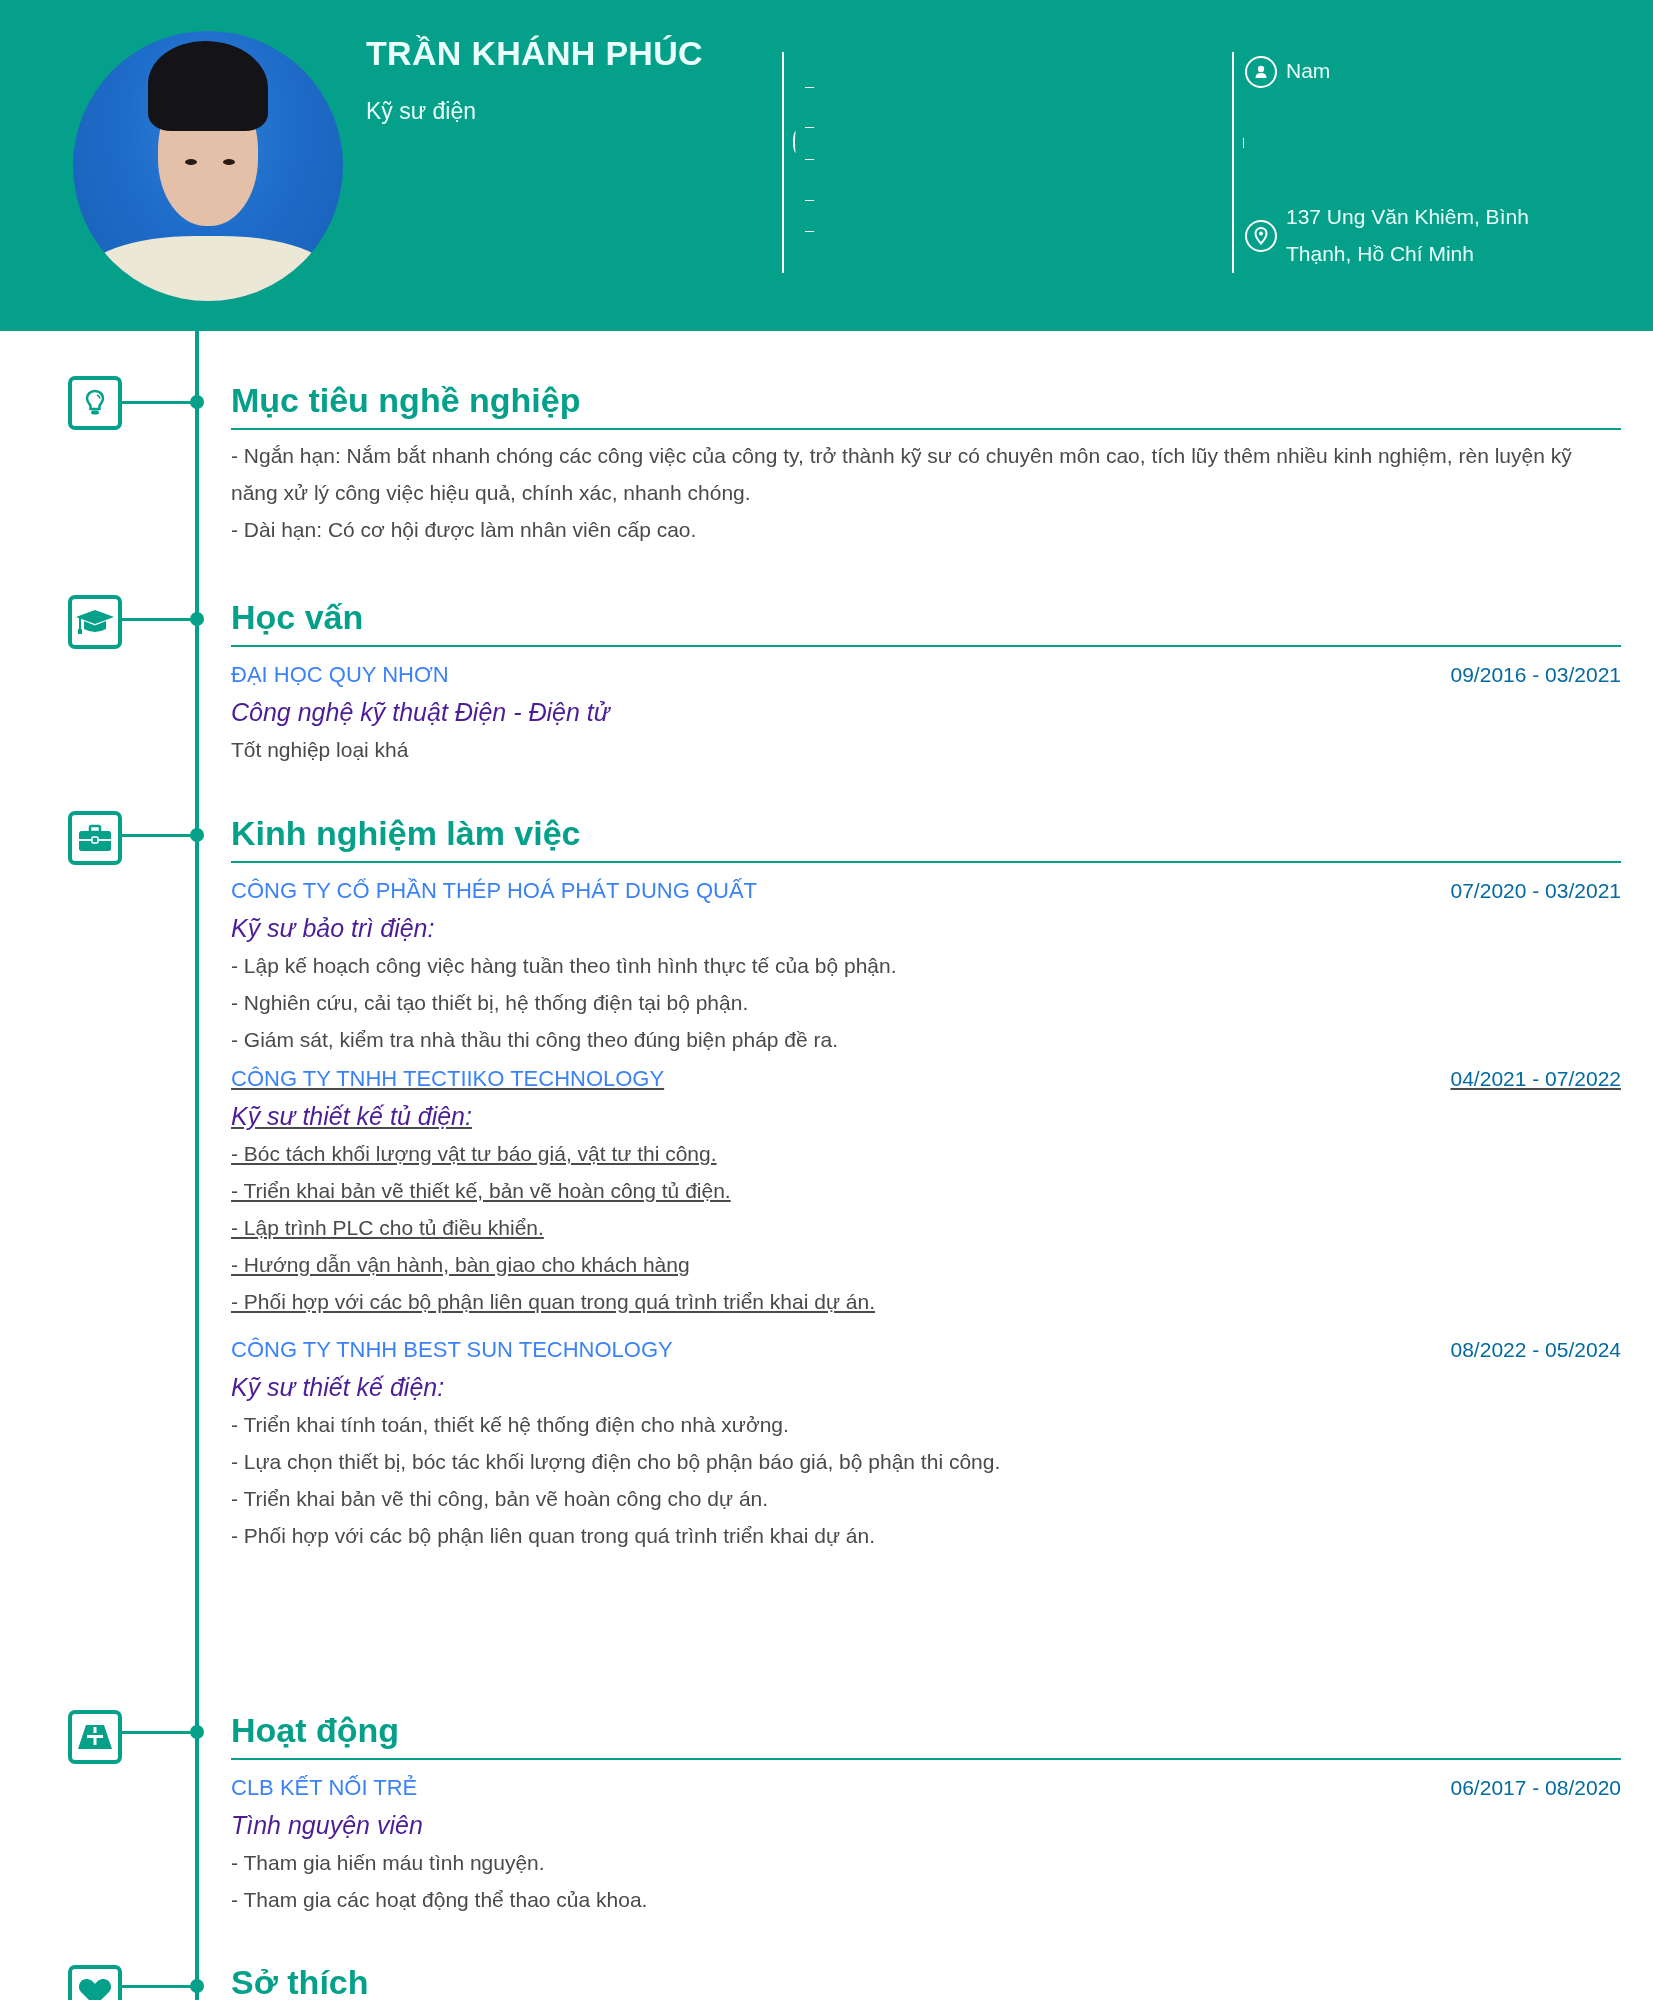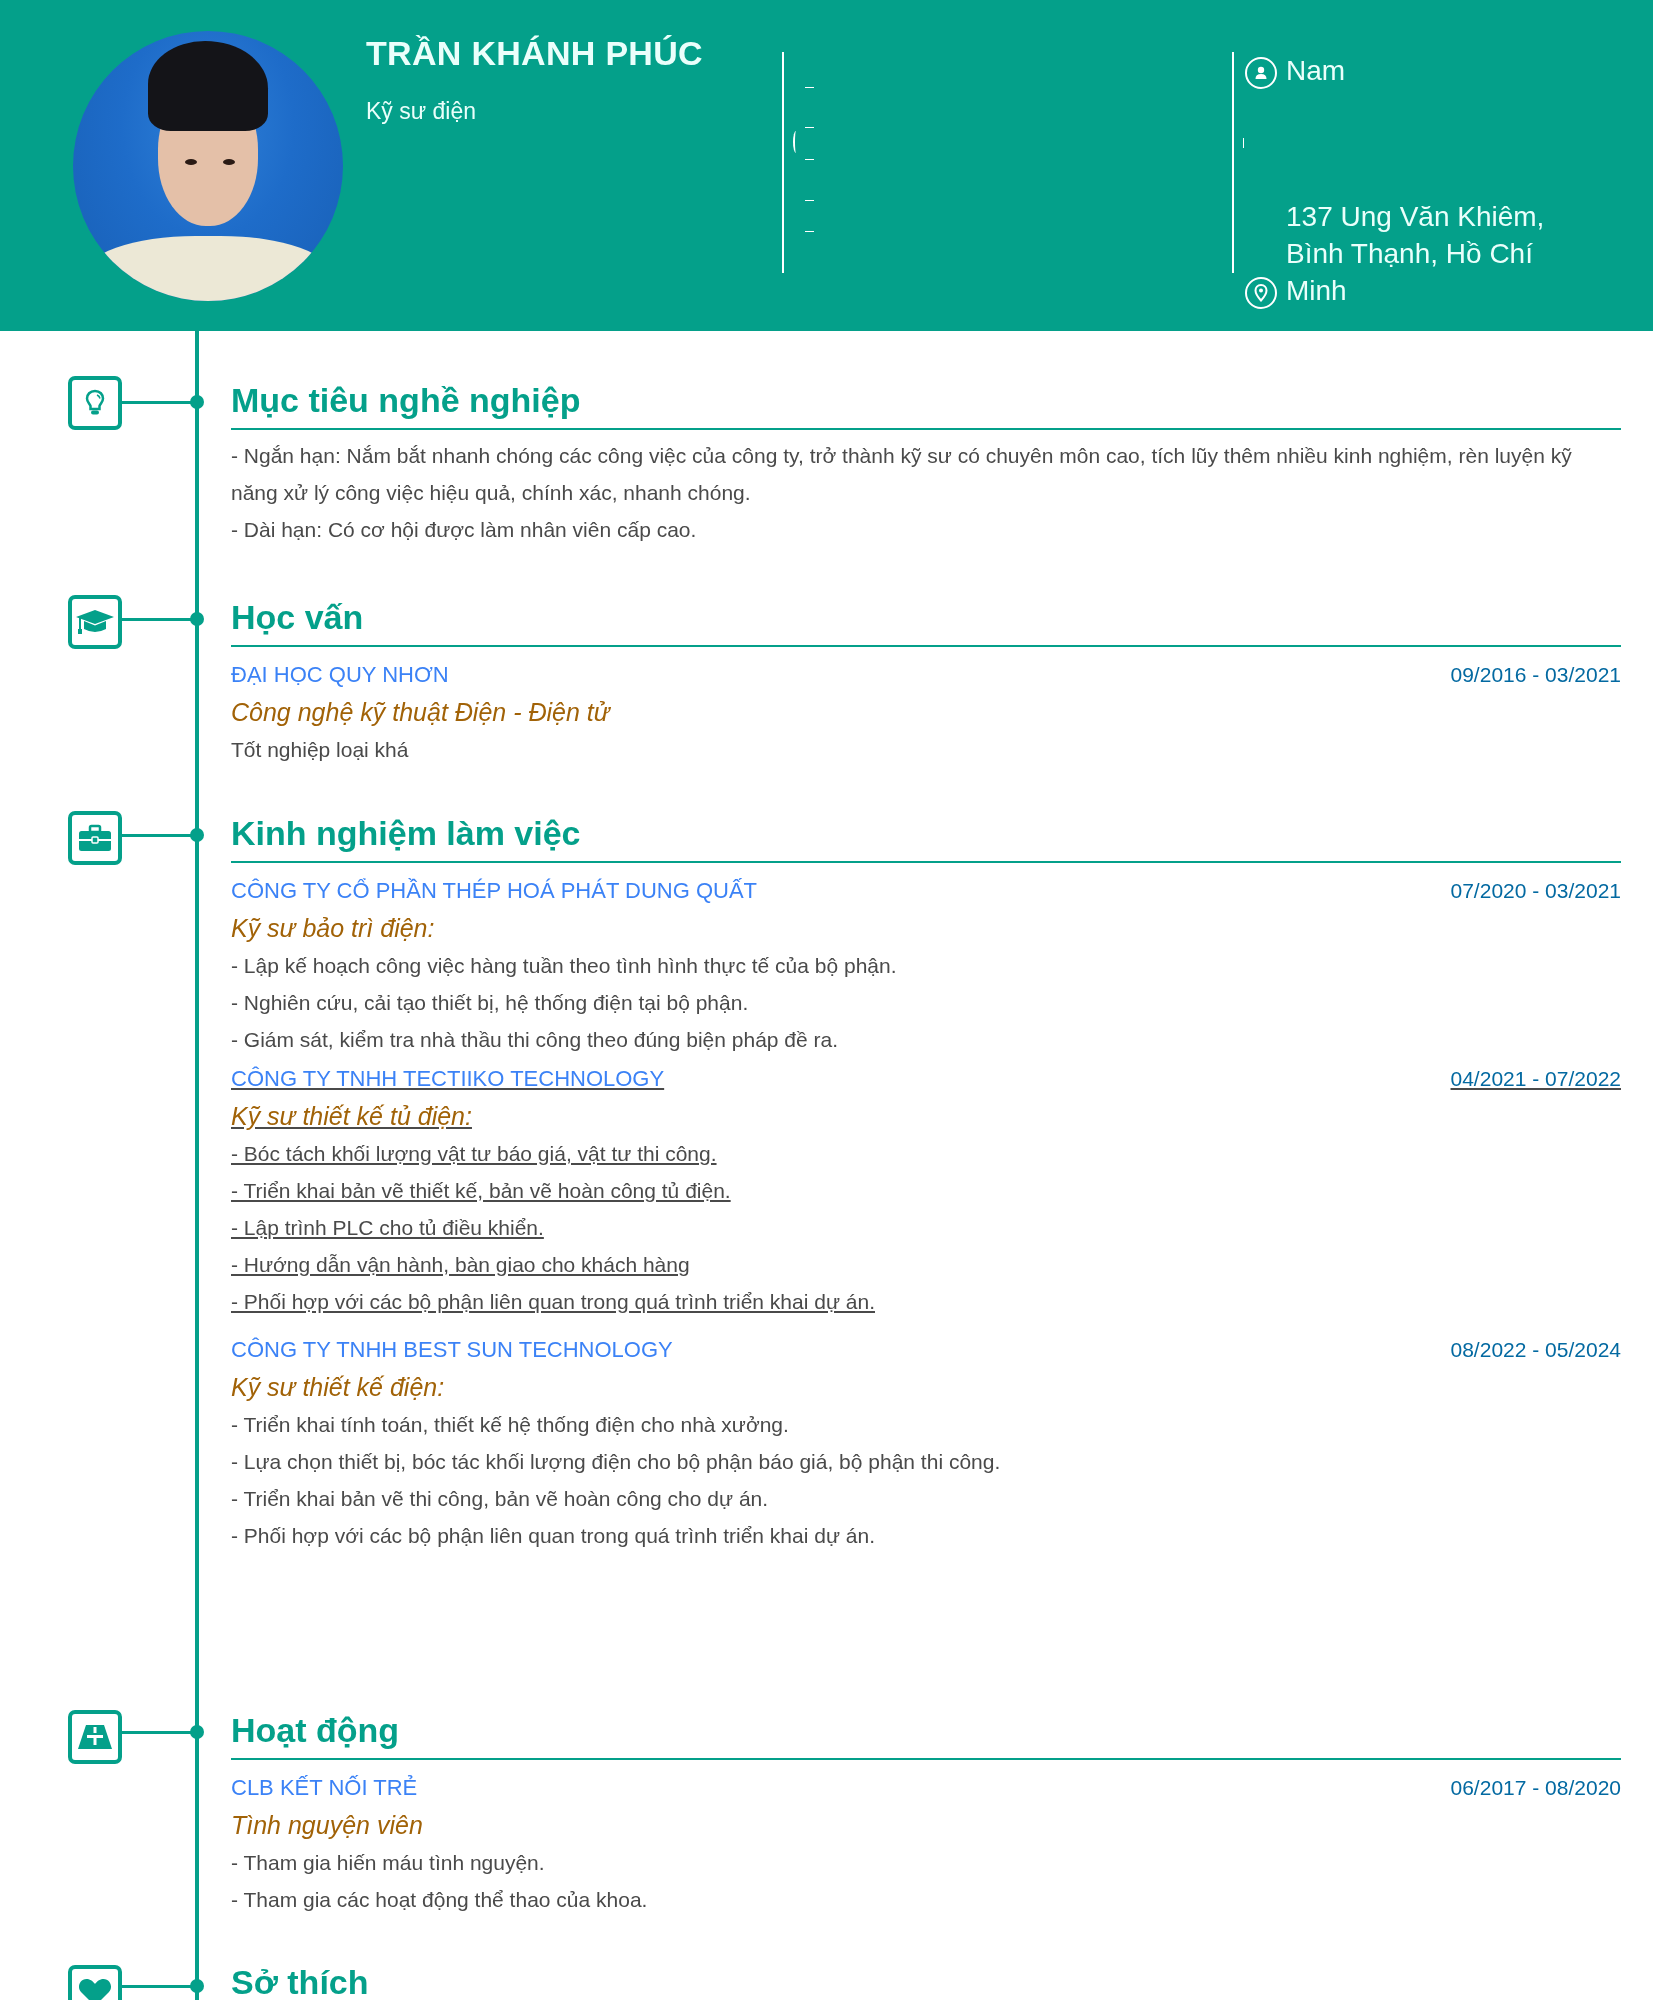--- a/index.html
+++ b/index.html
@@ -18,40 +18,40 @@
   .name { position: absolute; left: 366px; top: 34px; font-size: 34px; font-weight: bold; color: #eafffb; letter-spacing: 0.3px; }
   .title { position: absolute; left: 366px; top: 98px; font-size: 23px; color: #eafffb; }
 
   .vline { position: absolute; width: 2px; background: #ffffff; }
   .vline.v1 { left: 782px; top: 52px; height: 221px; }
   .vline.v2 { left: 1232px; top: 52px; height: 221px; }
 
   .frag { position: absolute; background: #ffffff; height: 1px; width: 9px; }
   .frag-paren { position: absolute; width: 6px; height: 22px; border-left: 2px solid #ffffff; border-radius: 50% 0 0 50%; }
 
-  .contact { position: absolute; left: 1245px; display: flex; align-items: flex-end; color: #eafffb; font-size: 28px; line-height: 37px; }
+  .contact { position: absolute; left: 1245px; display: flex; align-items: center; color: #eafffb; font-size: 21px; line-height: 37px; }
   .circle-icon { width: 32px; height: 32px; border: 2px solid #ffffff; border-radius: 50%; display: flex; align-items: center; justify-content: center; margin-right: 9px; margin-top: 2px; flex-shrink: 0; }
   .contact-gender { top: 52px; }
   .contact-address { top: 198px; width: 330px; }
 
   
   .timeline-line { position: absolute; left: 195px; top: 331px; width: 4px; height: 1669px; background: #04a08a; }
   .section-icon { position: absolute; left: 68px; width: 54px; height: 54px; border: 4px solid #04a08a; border-radius: 7px; background: #fff; display: flex; align-items: center; justify-content: center; }
   .connector { position: absolute; left: 122px; width: 75px; height: 3px; background: #04a08a; }
   .dot { position: absolute; left: 190px; width: 14px; height: 14px; border-radius: 50%; background: #04a08a; }
 
   
   .section { position: absolute; left: 231px; width: 1390px; }
   .section-title { font-size: 34px; font-weight: bold; color: #04a08a; padding-bottom: 8px; border-bottom: 2px solid #04a08a; line-height: 40px; }
   .body-text { font-size: 21px; color: #4a4a4a; line-height: 37px; margin-top: 7px; }
   .entry { position: relative; margin-top: 10px; }
   .entry-head { display: flex; justify-content: space-between; align-items: baseline; }
   .entry-org { font-size: 22px; color: #3b82f6; line-height: 36px; }
   .entry-date { font-size: 21px; color: #0369a1; }
-  .entry-role { font-size: 25px; font-style: italic; color: #a16207; line-height: 38px; }
+  .entry-role { font-size: 25px; font-style: italic; color: #4c1d95; line-height: 38px; }
   .entry-line { font-size: 21px; color: #4a4a4a; line-height: 37px; }
 </style>
 </head>
 <body>
 
 <div class="header">
   <div class="avatar">
     <div class="shirt"></div>
     <div class="face"></div>
     <div class="hair"></div>

